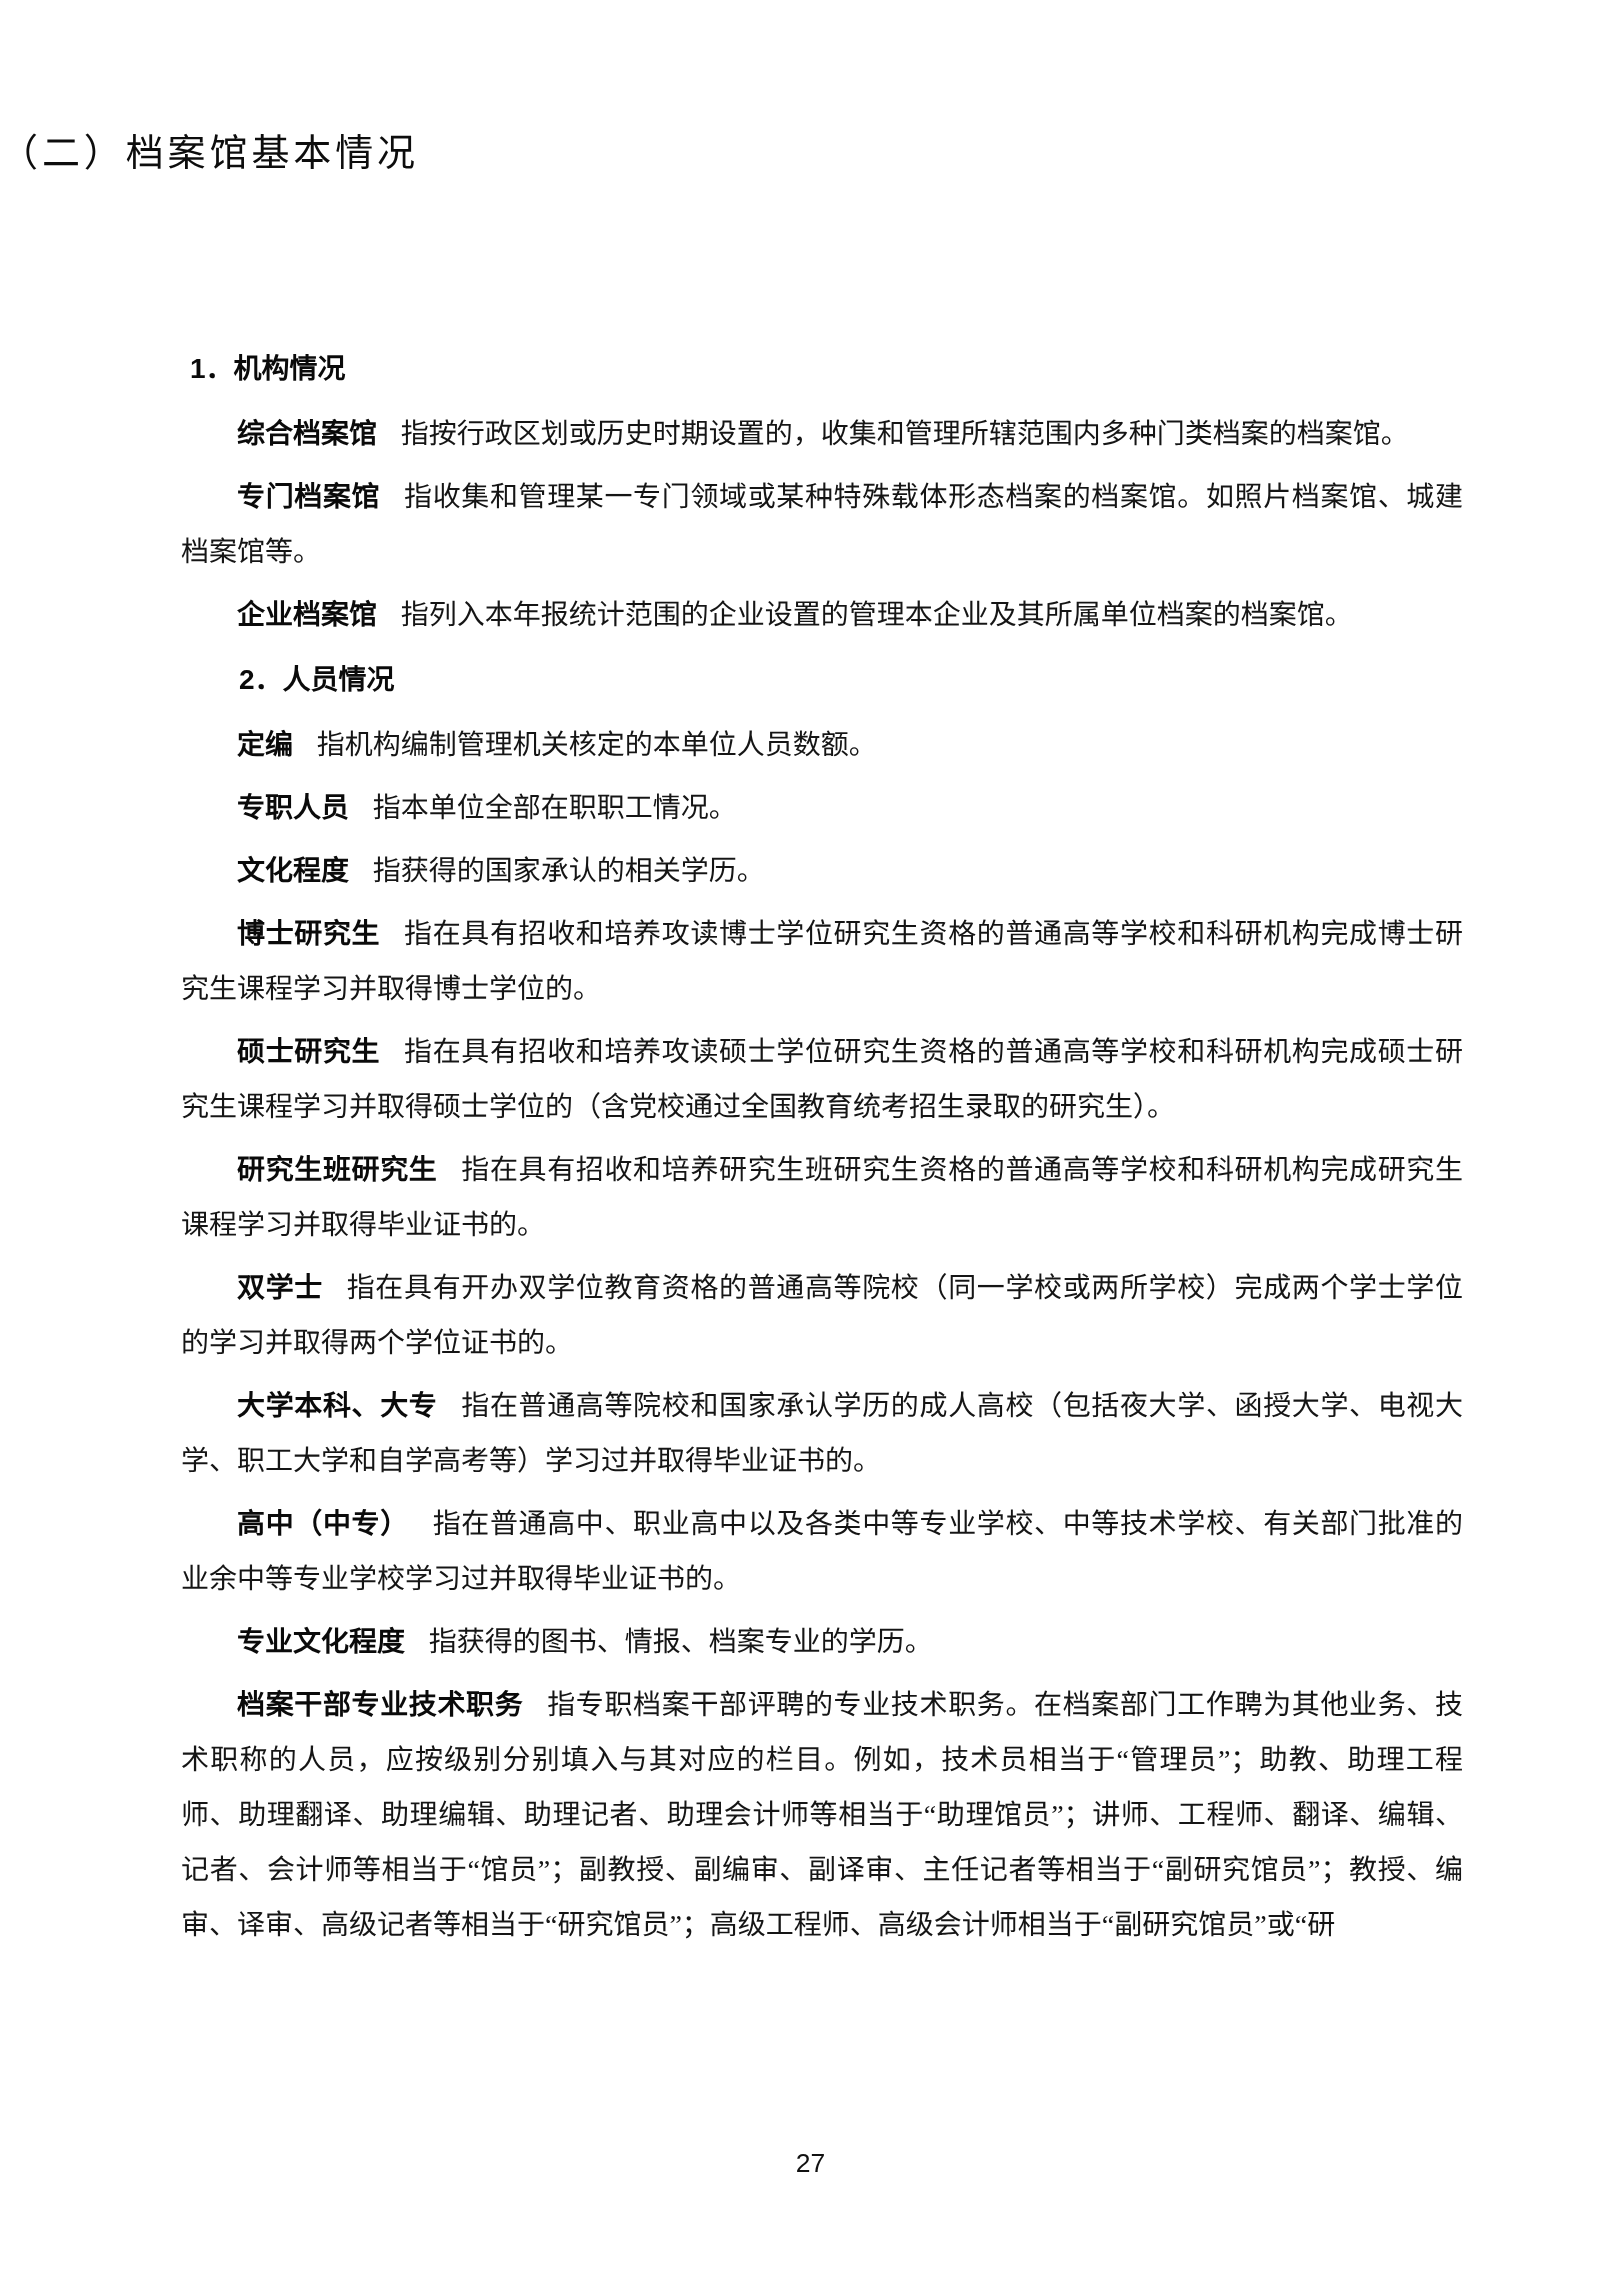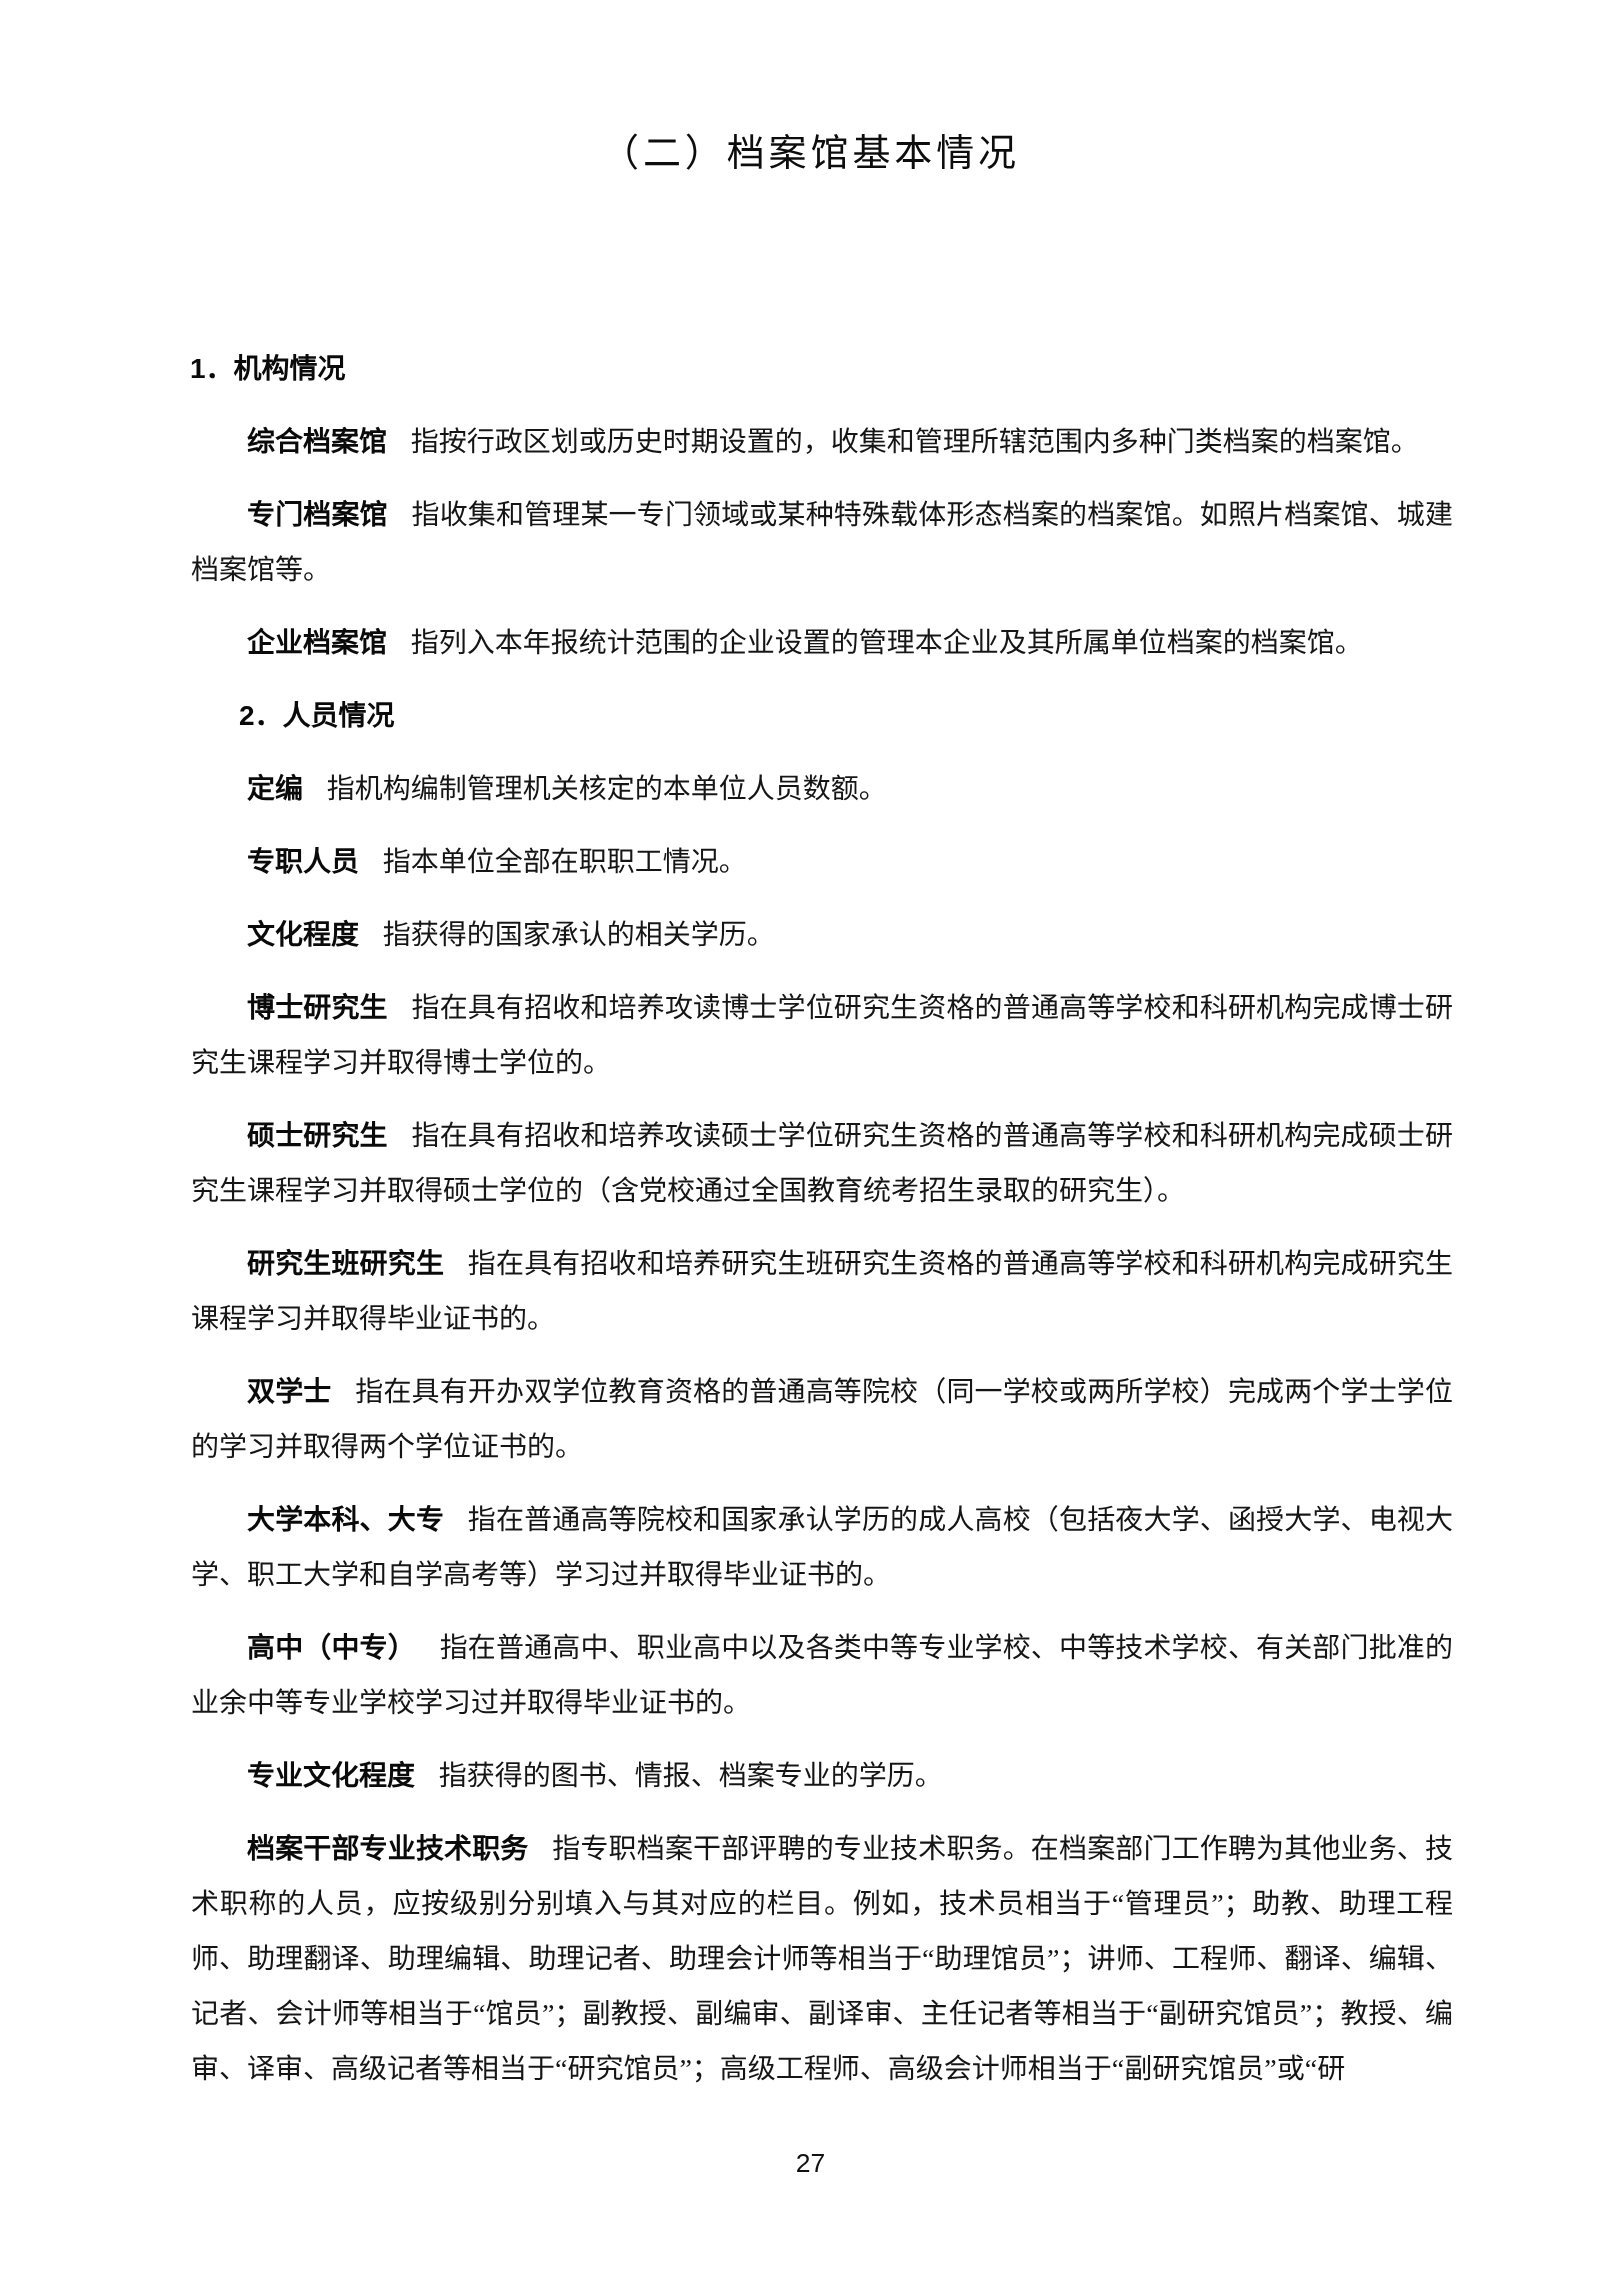--- a/index.html
+++ b/index.html
@@ -7,21 +7,20 @@
     position: relative;
     width: 1621px;
     height: 2293px;
     background: #ffffff;
     color: #111111;
     font-family: "Liberation Serif", serif;
     overflow: hidden;
   }
   .doc-title {
     padding-top: 122px;
-    text-align: center;
     font-family: "DejaVu Serif", serif;
     font-weight: 400;
     font-size: 38px;
     letter-spacing: 3.9px;
     color: #0d0d0d;
   }
   .content {
     position: absolute;
     left: 173px;
     top: 331px;
@@ -36,21 +35,21 @@
     margin: 10px;
     font-family: "Liberation Sans", sans-serif;
     font-weight: 700;
     font-size: 28px;
     line-height: 55px;
     color: #0a0a0a;
   }
   .sec-heading.indent-small { text-indent: 0.25em; }
   .sec-heading.indent-2em  { text-indent: 2em; }
   p.para {
-    margin: 18px;
+    margin: 8px;
     text-indent: 2em;
   }
   .term {
     font-family: "Liberation Sans", sans-serif;
     font-weight: 700;
     color: #0a0a0a;
     margin-right: 0.85em;
   }
   .def { color: #151515; }
   .page-number {

